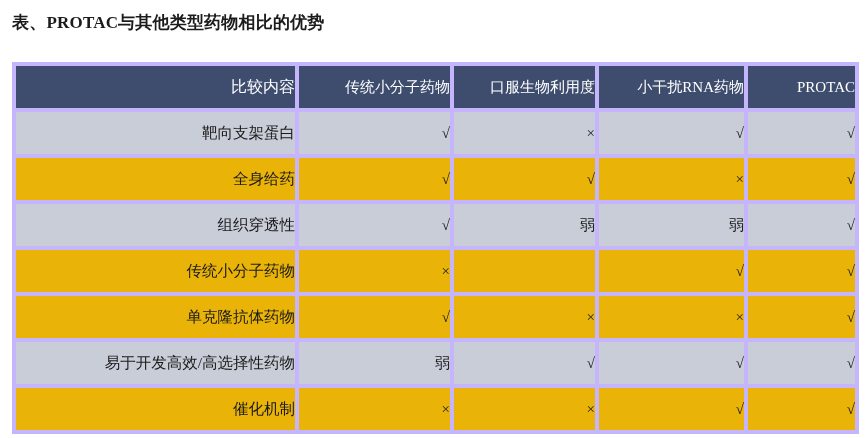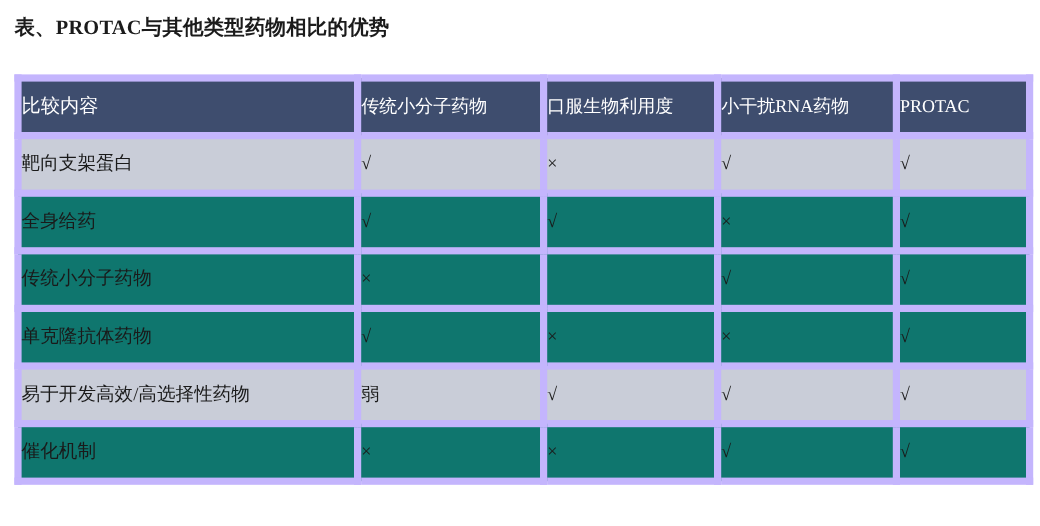--- a/index.html
+++ b/index.html
@@ -43,43 +43,43 @@
     table-layout: fixed;
     font-family: "Liberation Serif", serif;
   }
   table.cmp col.c0 { width: 283px; }
   table.cmp col.c1 { width: 155px; }
   table.cmp col.c2 { width: 145px; }
   table.cmp col.c3 { width: 149px; }
   table.cmp col.c4 { width: 111px; }
 
   table.cmp th, table.cmp td {
-    border: 6px solid #c4b5fd;
-    text-align: left;
+    border: 4px solid #c4b5fd;
+    text-align: right;
     vertical-align: middle;
     font-size: 15px;
     line-height: 1.2;
     padding: 0;
     height: 42px;
   }
   thead th {
     background: #3e4d6e;
     color: #ffffff;
     font-weight: normal;
     font-size: 15.5px;
     height: 62px;
   }
   thead th.first-head {
     font-size: 16px;
   }
   tbody tr.odd td {
     background: #c9cdd8;
   }
   tbody tr.even td {
-    background: #0f766e;
+    background: #eab308;
   }
   tbody td.label {
     color: #1a1a1a;
     font-size: 15.5px;
   }
   tbody td.mark {
     color: #1a1a1a;
     font-size: 15px;
   }
 </style>
@@ -116,20 +116,27 @@
           <td class="mark">√</td>
           <td class="mark">√</td>
         </tr>
         <tr class="even">
           <td class="label">全身给药</td>
           <td class="mark">√</td>
           <td class="mark">√</td>
           <td class="mark">×</td>
           <td class="mark">√</td>
         </tr>
+        <tr class="odd">
+          <td class="label">组织穿透性</td>
+          <td class="mark">√</td>
+          <td class="mark">弱</td>
+          <td class="mark">弱</td>
+          <td class="mark">√</td>
+        </tr>
         <tr class="even">
           <td class="label">传统小分子药物</td>
           <td class="mark">×</td>
           <td class="mark"></td>
           <td class="mark">√</td>
           <td class="mark">√</td>
         </tr>
         <tr class="even">
           <td class="label">单克隆抗体药物</td>
           <td class="mark">√</td>

